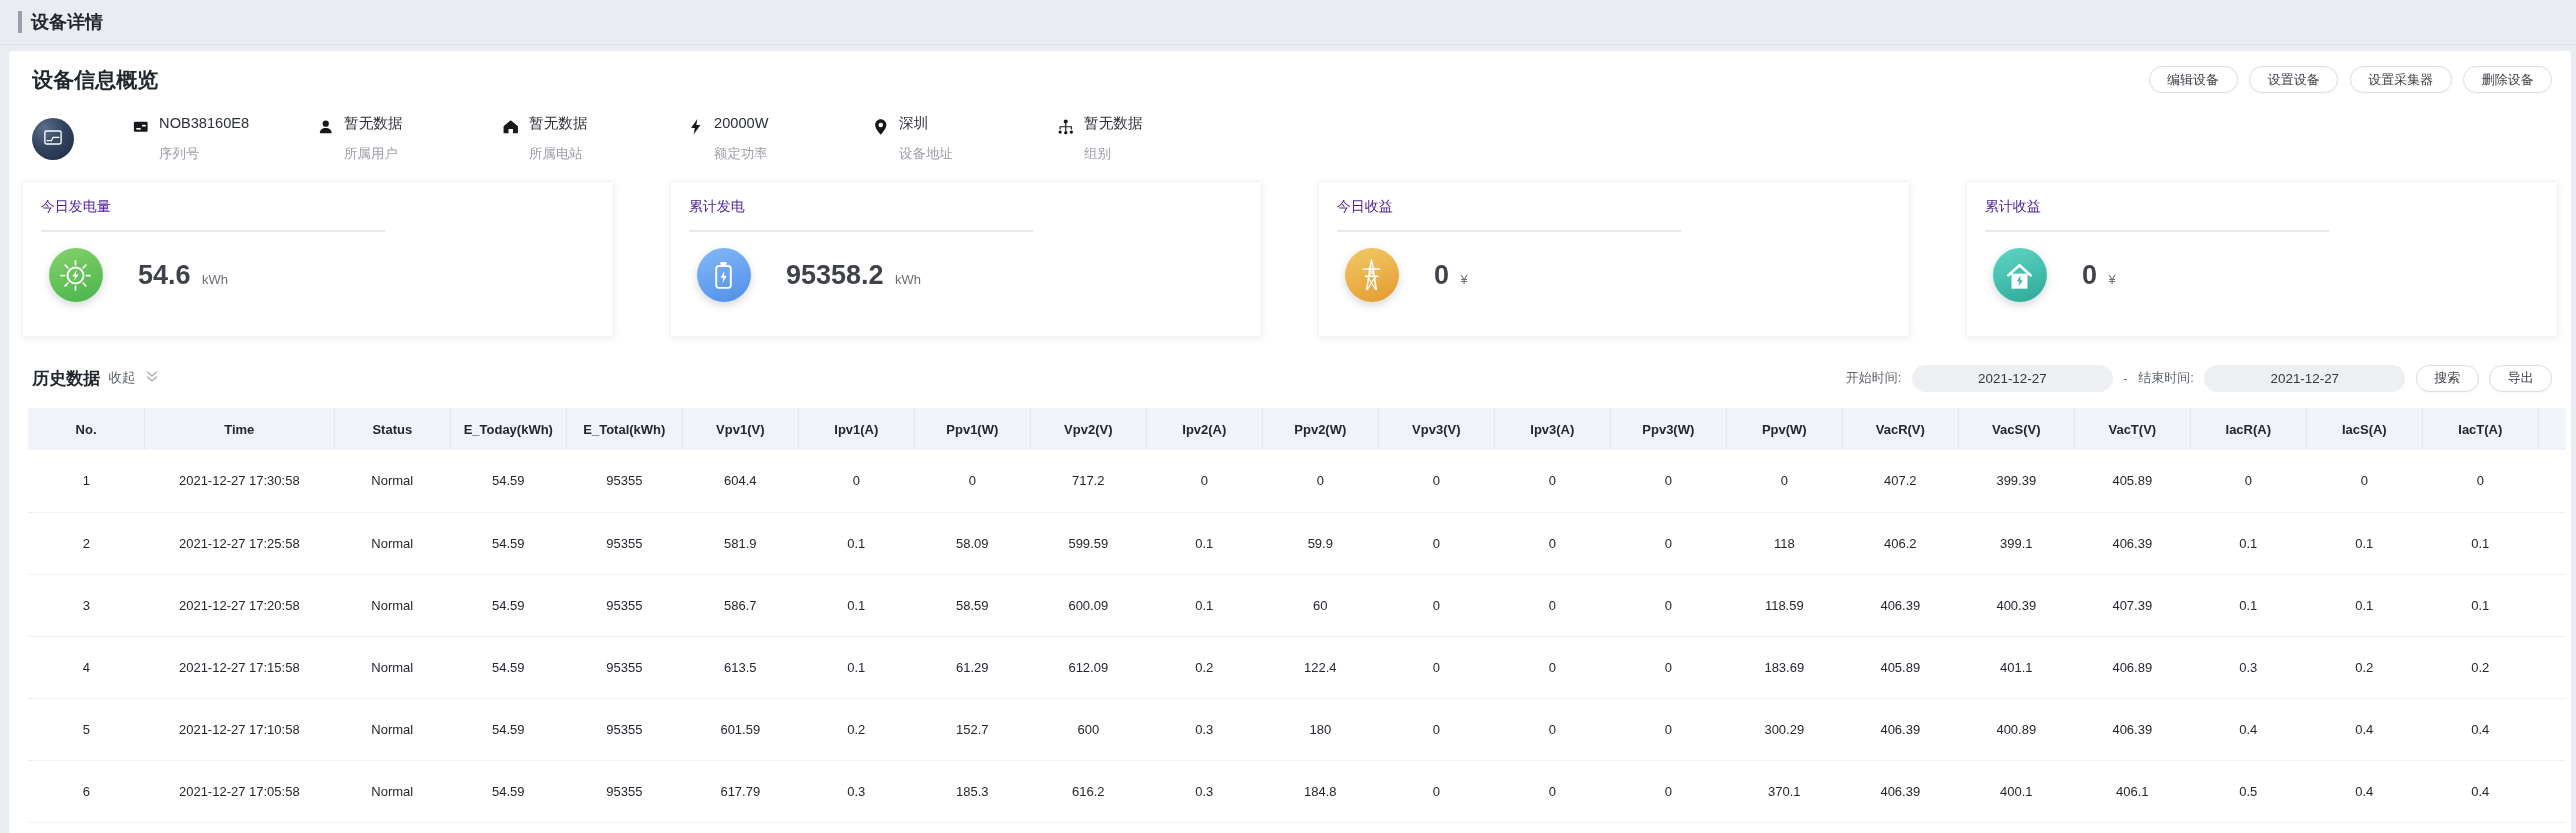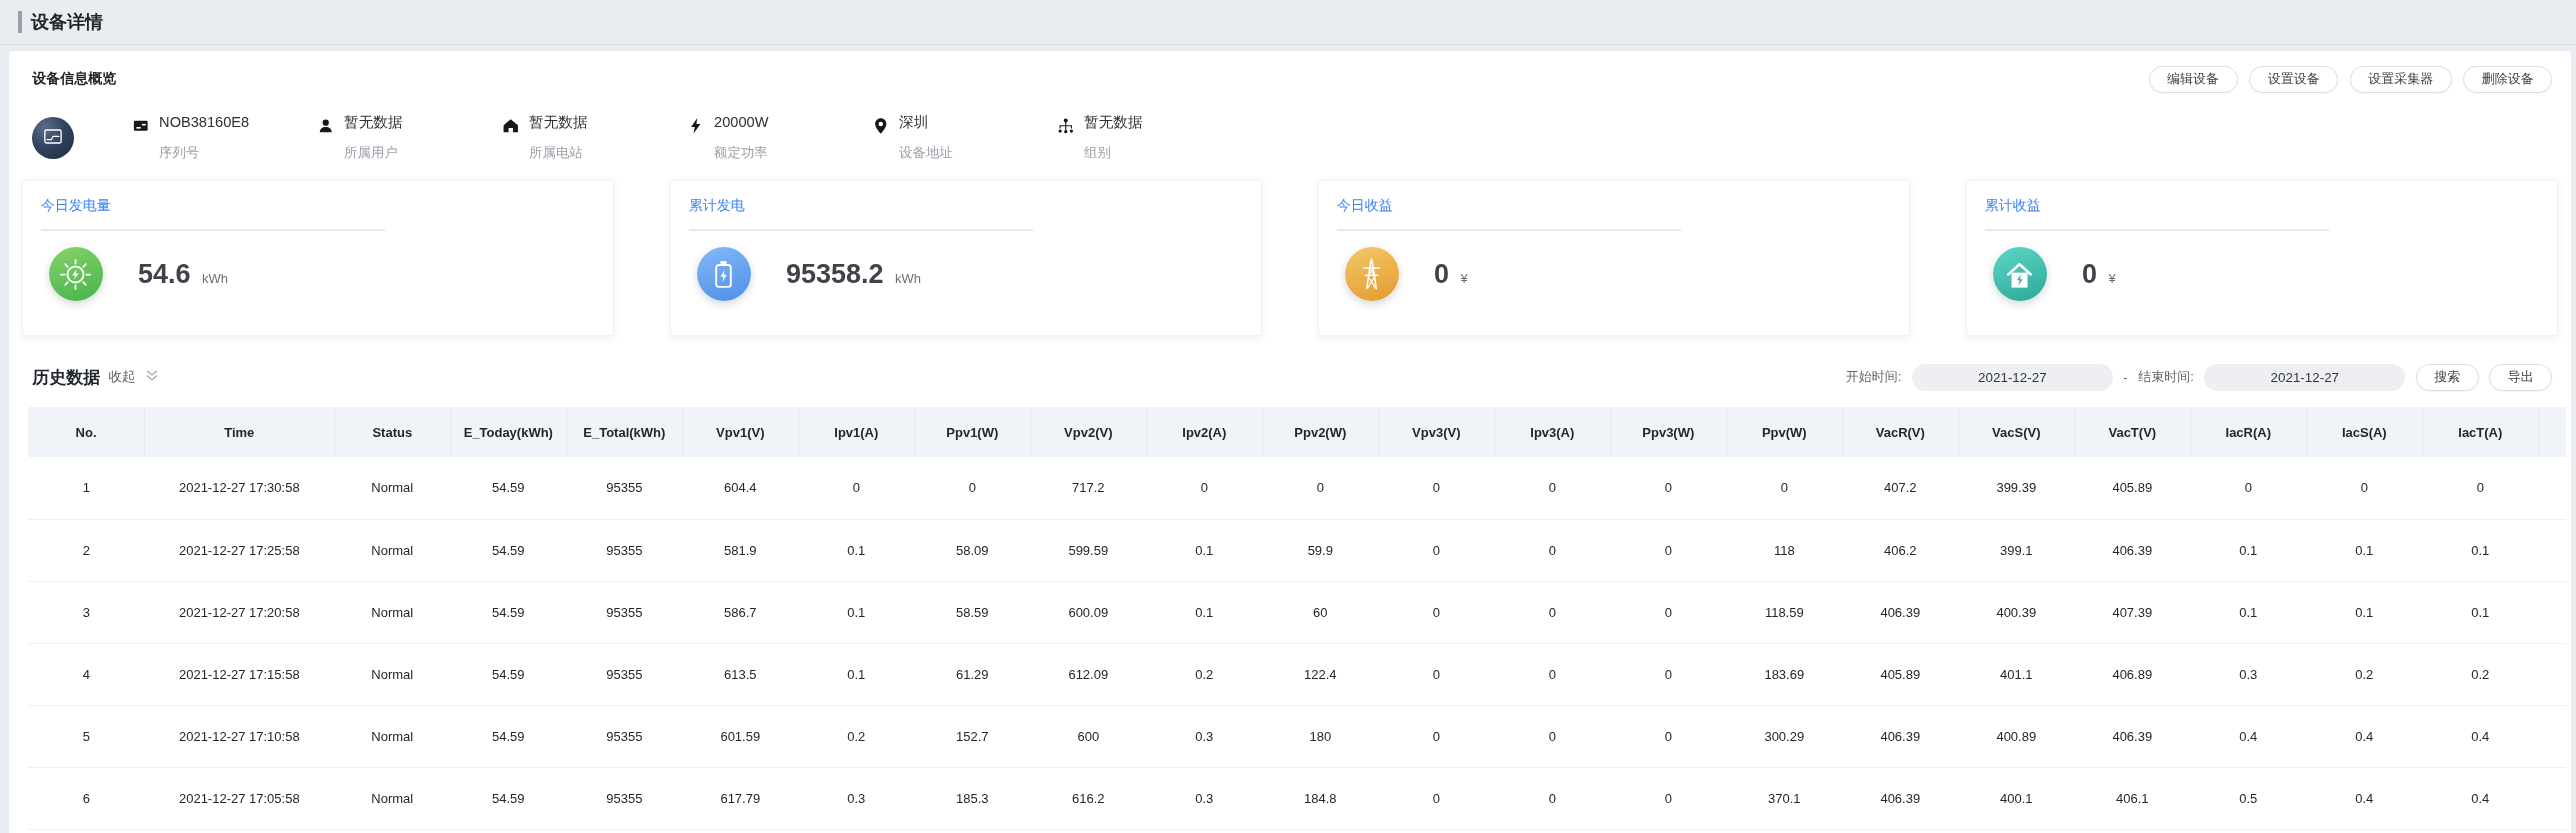--- a/index.html
+++ b/index.html
@@ -18,21 +18,21 @@
   .page-title{ font-size:18px; font-weight:bold; color:#21262c; }
 
   
   .content-card{
     margin:5.8px 4.7px 0 9.3px; background:#ffffff; border-radius:3.5px 3.5px 0 0;
     height:783px; padding-top:15px; overflow:hidden; position:relative;
   }
 
   
   .overview-header{ padding:0 19px 0 23px; display:flex; align-items:center; justify-content:space-between; }
-  .section-title{ font-size:14px; font-weight:bold; color:#21262c; }
+  .section-title{ font-size:21px; font-weight:bold; color:#21262c; }
   .action-buttons{ display:flex; gap:11.6px; }
   .pill-btn{
     height:27px; padding:0 17.5px; border-radius:13.4px; border:0.6px solid #d9dde4;
     background:#fff; font-size:13px; color:#3c4046; cursor:pointer;
     font-family:inherit; box-shadow:0 0.6px 1.7px rgba(31,45,61,.05);
     display:inline-flex; align-items:center; justify-content:center;
   }
 
   
   .info-row{ margin-top:21px; padding:0 23px; display:flex; align-items:center; }
@@ -47,21 +47,21 @@
   .info-item .ico svg{ width:17.5px; height:17.5px; }
   .info-value{ font-size:14.6px; color:#2c3036; line-height:17.5px; }
   .info-label{ font-size:13.4px; color:#9b9fa6; margin-top:13px; }
 
   
   .stats-row{ margin:17.5px 13px 0 13px; display:flex; gap:56px; }
   .stat-card{
     flex:1; height:156px; background:#fff; border:0.6px solid #eef1f5; border-radius:2.3px;
     box-shadow:0 1.7px 7px rgba(31,45,61,.08); padding:16.3px 17.5px;
   }
-  .stat-title{ font-size:14px; color:#3b82f6; }
+  .stat-title{ font-size:14px; color:#4c1d95; }
   .stat-divider{ margin-top:14px; width:62%; height:1.7px; background:#e9e9e9; }
   .stat-body{ margin-top:16.3px; display:flex; align-items:center; }
   .stat-circle{
     width:54px; height:54px; border-radius:50%; flex:0 0 54px;
     margin:0 35px 0 8.2px; display:flex; align-items:center; justify-content:center;
     box-shadow:0 3.5px 8.2px rgba(31,45,61,.18);
   }
   .stat-circle svg{ width:35px; height:35px; }
   .grad-0{ background:linear-gradient(160deg,#86d26a,#47b44a); }
   .grad-1{ background:linear-gradient(160deg,#85b9f7,#4e8fe9); }
@@ -84,21 +84,21 @@
     width:201px; height:27px; border-radius:13.4px; background:#edeff2;
     font-size:13.4px; color:#33373d; display:flex; align-items:center; justify-content:center;
     cursor:pointer;
   }
   .dash{ font-size:13px; color:#5f646b; }
 
   
   .table-wrap{ margin:16.3px 0 0 19px; width:2538px; overflow:hidden; }
   table{ border-collapse:collapse; table-layout:fixed; width:2659px; }
   thead th{
-    height:50px; background:#f0f4f8; font-size:13px; font-weight:bold; color:#23272d;
+    height:42px; background:#f0f4f8; font-size:13px; font-weight:bold; color:#23272d;
     border-right:0.6px solid #e2e8ee; text-align:center; vertical-align:middle;
   }
   thead th:last-child{ border-right:none; }
   tbody td{
     height:62px; text-align:center; vertical-align:middle; font-size:13px; color:#23272d;
     border-bottom:0.6px solid #eef0f4; background:#fff;
   }
 </style>
 </head>
 <body>

